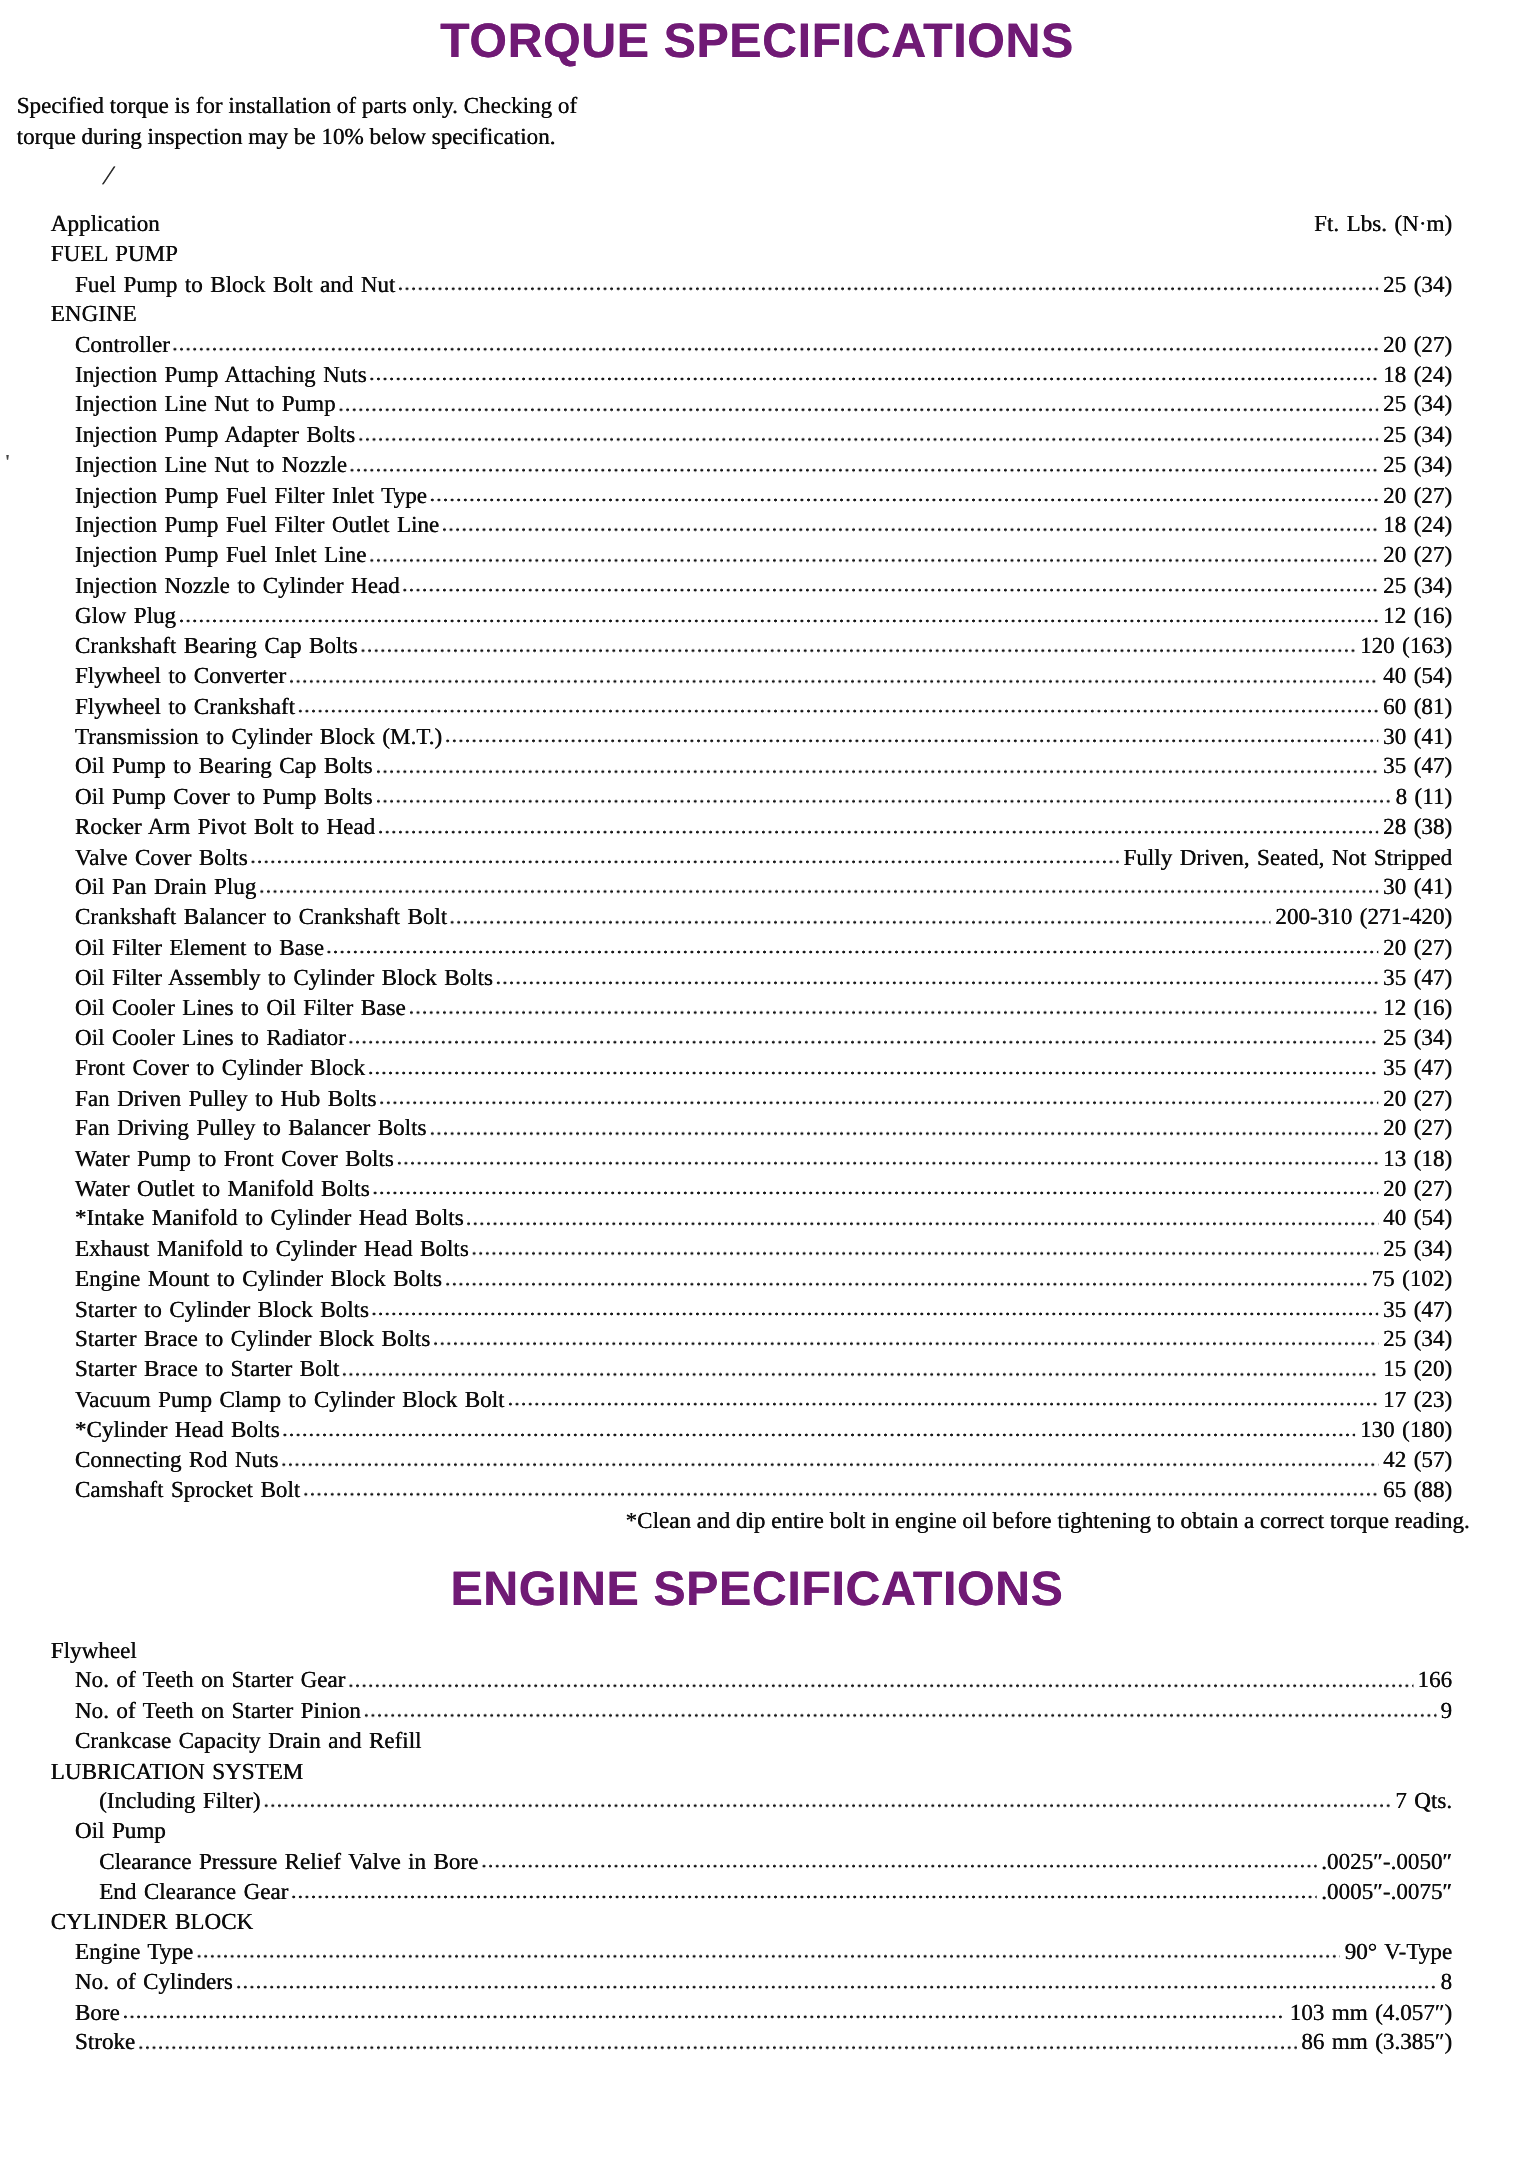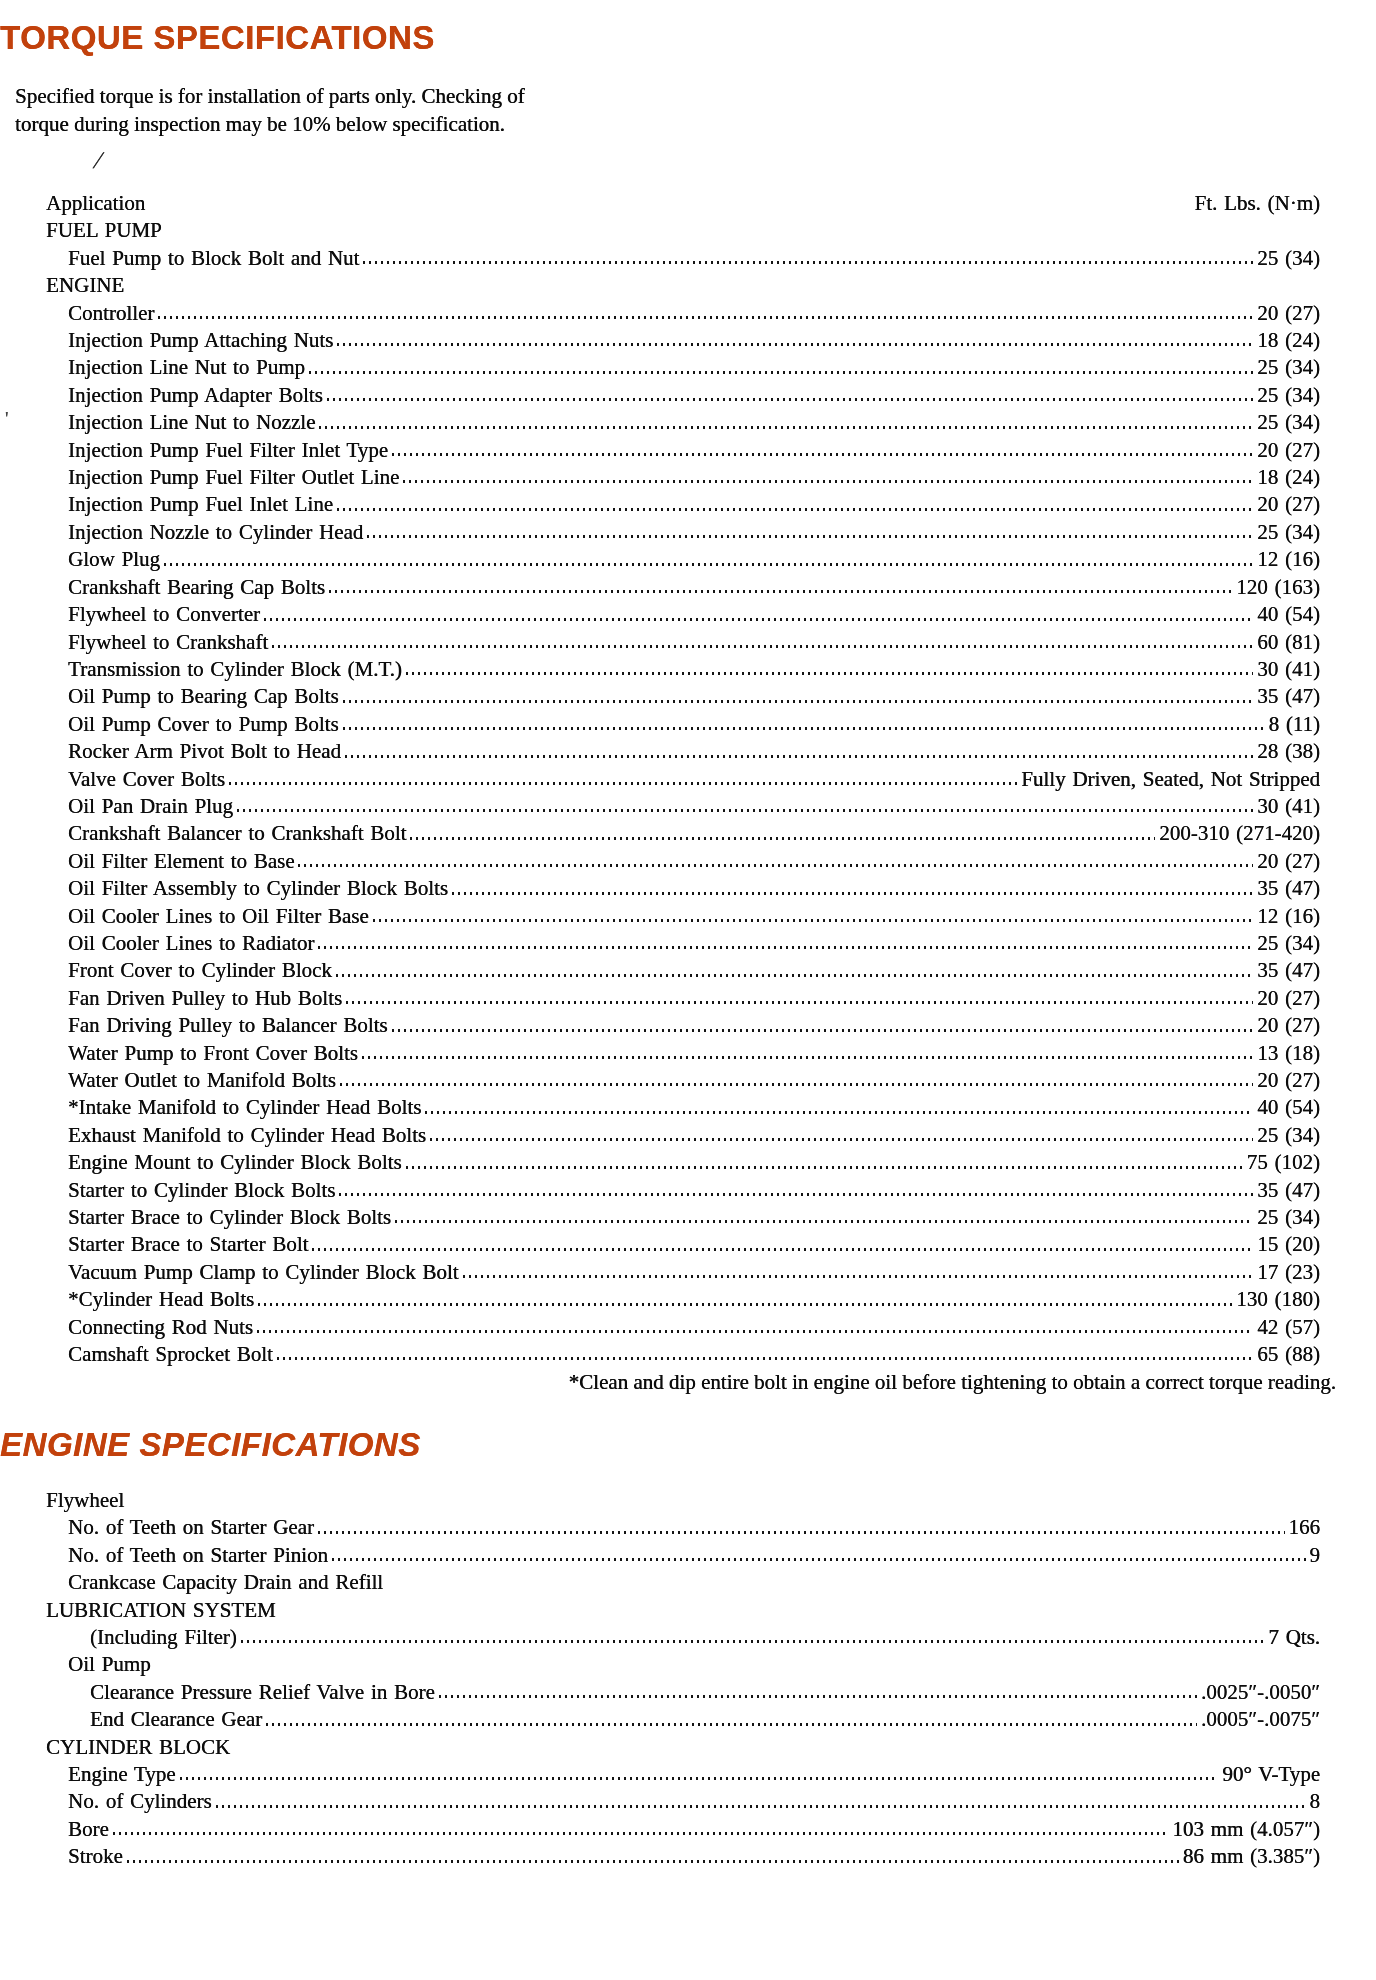--- a/index.html
+++ b/index.html
@@ -7,29 +7,30 @@
     position: relative;
     width: 1376px;
     height: 1980px;
     background: #ffffff;
     color: #0d0d0d;
     font-family: "Liberation Serif", serif;
     overflow: hidden;
     text-shadow: 0.35px 0 0 currentColor;
   }
   .doc-title {
+    text-align: center;
     font-family: "Liberation Sans", sans-serif;
     font-weight: 700;
-    font-size: 33px;
+    font-size: 44px;
     line-height: 36px;
     letter-spacing: 0.5px;
-    color: #c2410c;
+    color: #701a75;
   }
   .title-torque { padding-top: 20px; }
-  .title-engine { margin-top: 30px; font-style: italic; }
+  .title-engine { margin-top: 30px; }
   .intro {
     margin: 26px 0 0 15px;
     font-size: 21px;
     line-height: 28px;
     color: #0c0c0c;
   }
   .spec-table {
     margin: 52px 56px 0 46px;
     font-size: 21px;
     line-height: 27.4px;

